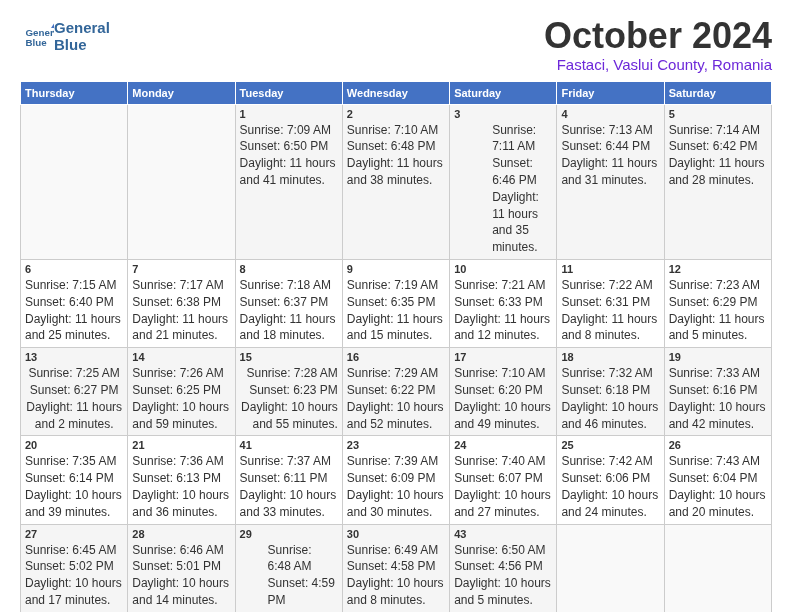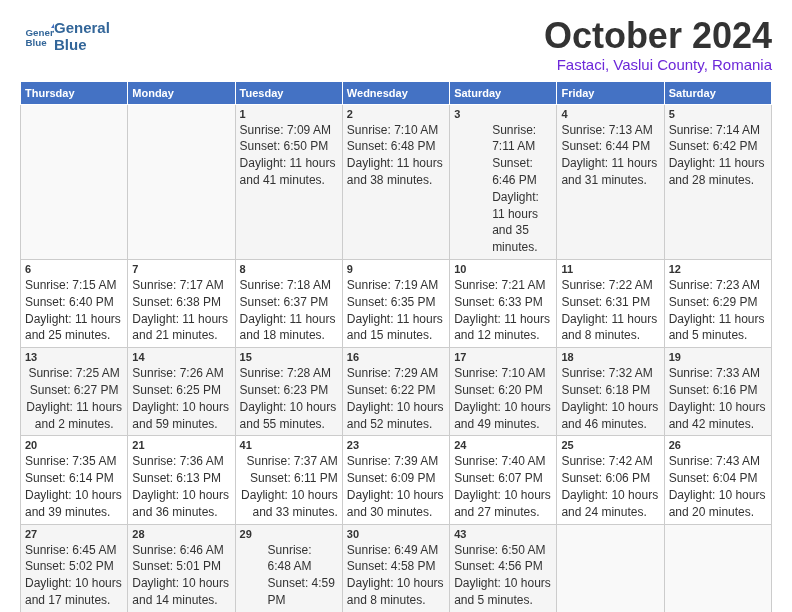--- a/index.html
+++ b/index.html
@@ -213,21 +213,21 @@
 Daylight: 11 hours and 2 minutes.</div>
           </td>
           <td>
             <span class="day-number">14</span>
             <div class="cell-info" style="white-space: pre-line;">Sunrise: 7:26 AM
 Sunset: 6:25 PM
 Daylight: 10 hours and 59 minutes.</div>
           </td>
           <td>
             <span class="day-number">15</span>
-            <div class="cell-info" style="white-space: pre-line;">Sunrise: 7:28 AM
+            <div class="cell-info" style="white-space: pre-line; text-align: right;">Sunrise: 7:28 AM
 Sunset: 6:23 PM
 Daylight: 10 hours and 55 minutes.</div>
           </td>
           <td>
             <span class="day-number">16</span>
             <div class="cell-info" style="white-space: pre-line;">Sunrise: 7:29 AM
 Sunset: 6:22 PM
 Daylight: 10 hours and 52 minutes.</div>
           </td>
           <td>
@@ -257,21 +257,21 @@
 Daylight: 10 hours and 39 minutes.</div>
           </td>
           <td>
             <span class="day-number">21</span>
             <div class="cell-info" style="white-space: pre-line;">Sunrise: 7:36 AM
 Sunset: 6:13 PM
 Daylight: 10 hours and 36 minutes.</div>
           </td>
           <td>
             <span class="day-number">41</span>
-            <div class="cell-info" style="white-space: pre-line; text-align: right;">Sunrise: 7:37 AM
+            <div class="cell-info" style="white-space: pre-line;">Sunrise: 7:37 AM
 Sunset: 6:11 PM
 Daylight: 10 hours and 33 minutes.</div>
           </td>
           <td>
             <span class="day-number">23</span>
             <div class="cell-info" style="white-space: pre-line;">Sunrise: 7:39 AM
 Sunset: 6:09 PM
 Daylight: 10 hours and 30 minutes.</div>
           </td>
           <td>

